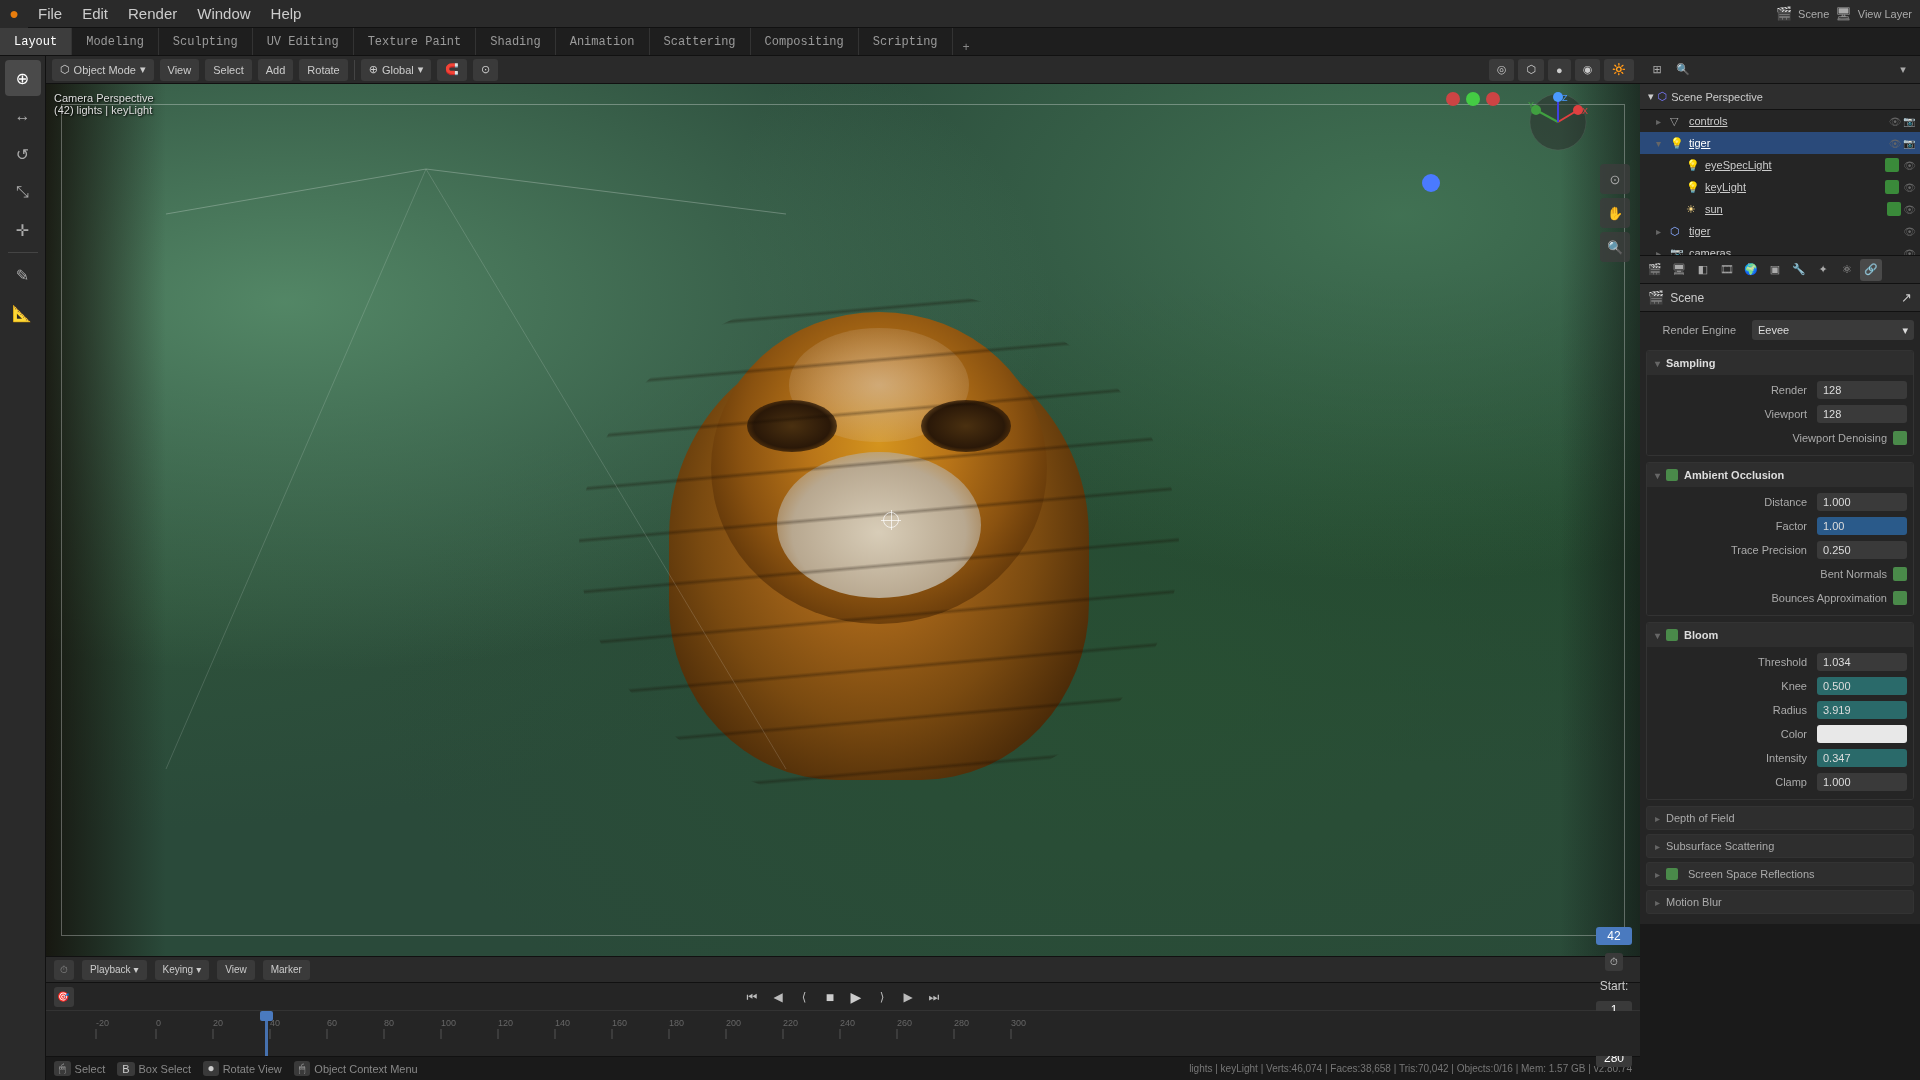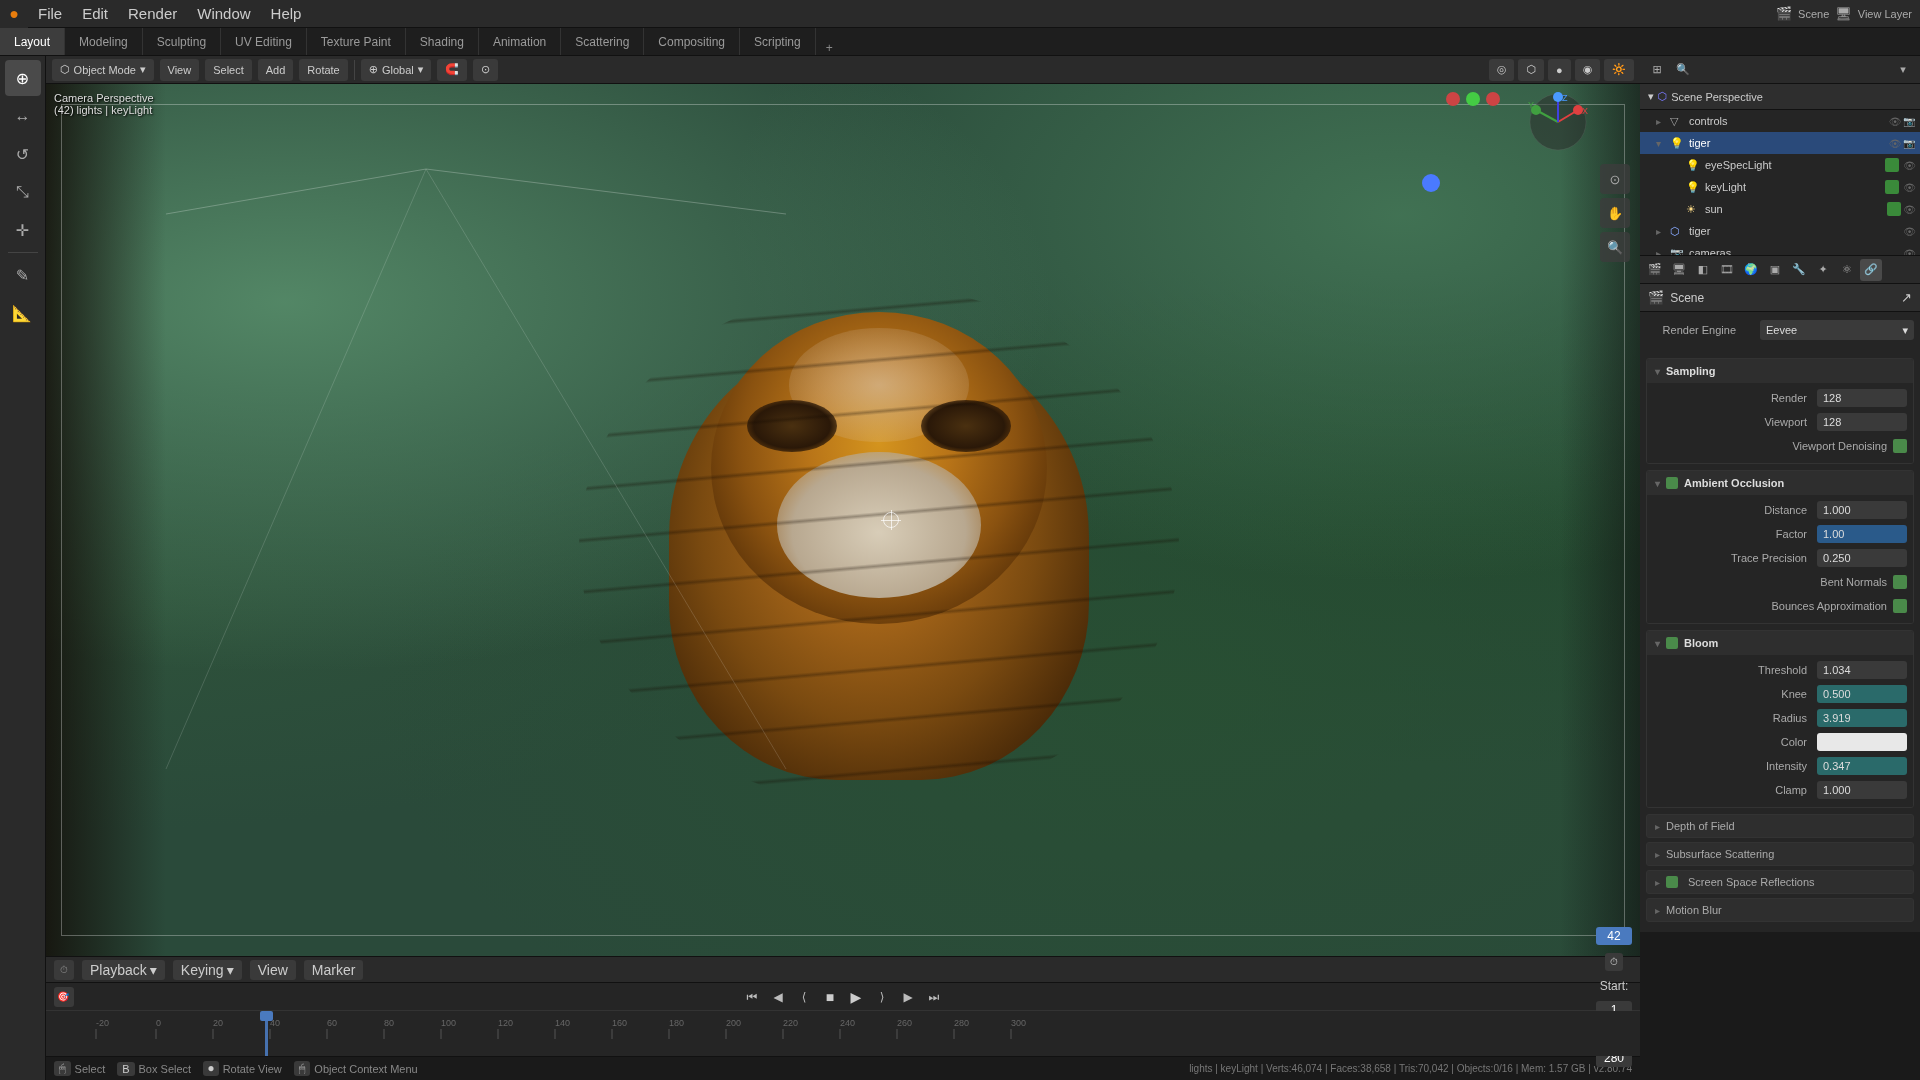--- a/index.html
+++ b/index.html
@@ -51,20 +51,21 @@
     }
 
     
     .workspace-tabs {
       background: #1e1e1e;
       height: 28px;
       display: flex;
       align-items: flex-end;
       border-bottom: 1px solid #111;
       flex-shrink: 0;
+      font-family: Liberation Mono, monospace;
     }
     .workspace-tab {
       padding: 0 14px;
       height: 100%;
       display: flex;
       align-items: center;
       cursor: pointer;
       font-size: 12px;
       color: #9a9a9a;
       border-right: 1px solid #333;
@@ -280,21 +281,21 @@
     .timeline-btn {
       height: 20px;
       padding: 0 8px;
       background: #3a3a3a;
       border-radius: 3px;
       display: flex;
       align-items: center;
       gap: 3px;
       cursor: pointer;
       color: #ccc;
-      font-size: 14px;
+      font-size: 10px;
     }
     .timeline-content {
       flex: 1;
       display: flex;
       flex-direction: column;
       position: relative;
     }
     .timeline-controls {
       height: 28px;
       background: #252525;
@@ -421,20 +422,21 @@
       font-size: 10px;
     }
     .outliner-icon {
       width: 16px;
       font-size: 11px;
       color: #aaa;
       margin-right: 3px;
     }
     .outliner-name {
       flex: 1;
+      text-decoration: underline;
     }
     .outliner-right-icons {
       display: flex;
       gap: 2px;
       align-items: center;
     }
     .eye-icon, .cam-icon {
       font-size: 10px;
       color: #666;
       cursor: pointer;
@@ -520,22 +522,22 @@
       background: #2a6a6a;
     }
     .prop-value.white-bg {
       background: #e8e8e8;
       color: #111;
     }
     .render-engine-row {
       display: flex;
       align-items: center;
       height: 24px;
-      gap: 24px;
-      margin-bottom: 16px;
+      gap: 16px;
+      margin-bottom: 8px;
     }
     .render-engine-label {
       font-size: 11px;
       color: #aaa;
       flex: 0 0 auto;
       width: 90px;
       text-align: right;
     }
     .render-engine-select {
       flex: 1;

